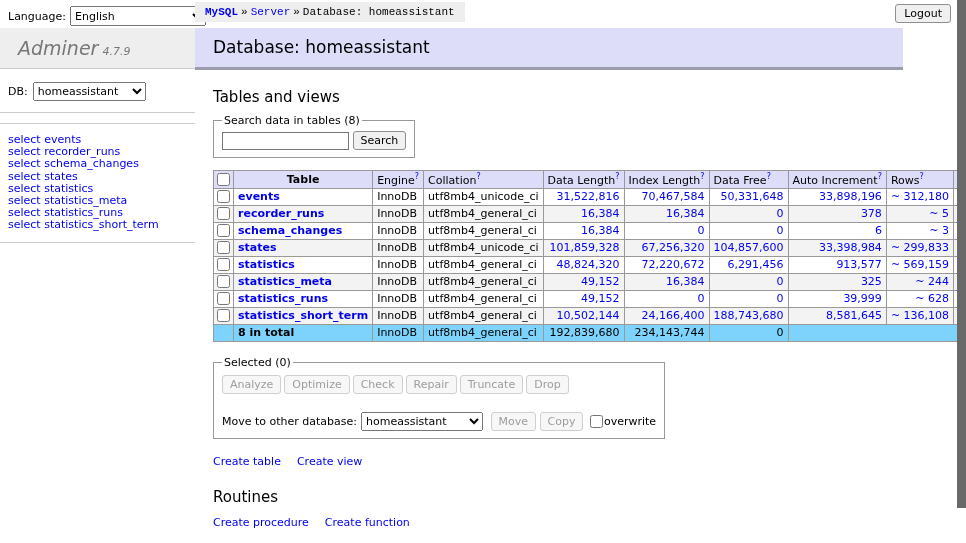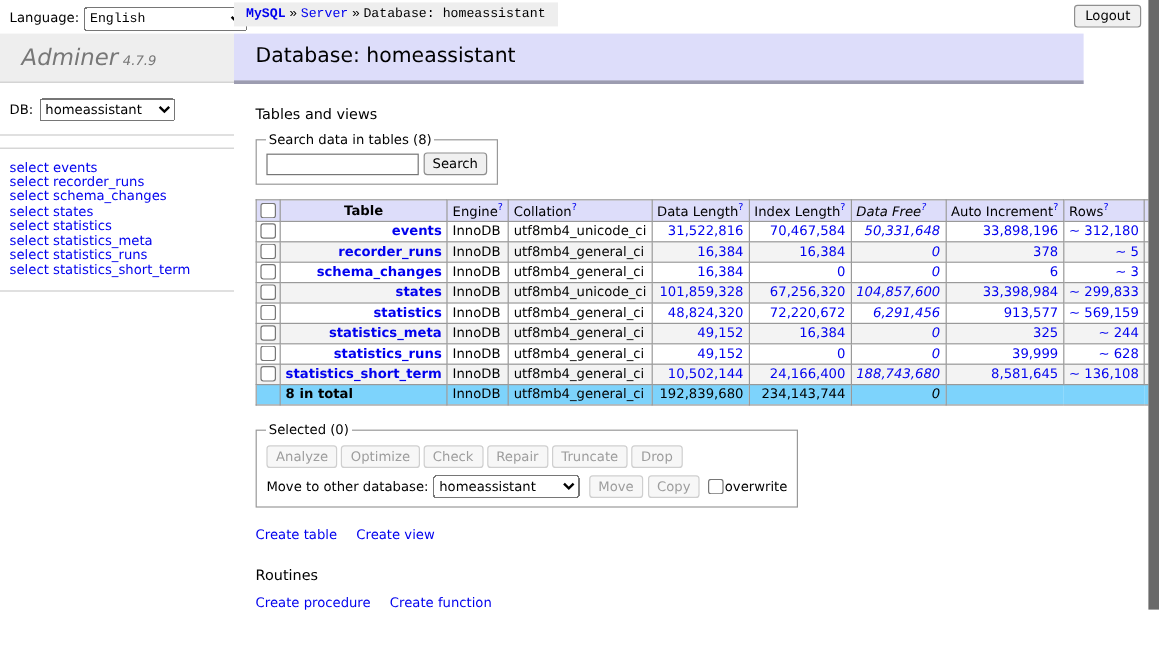--- a/index.html
+++ b/index.html
@@ -8,21 +8,21 @@
     width:966px; height:543px; overflow:hidden; position:relative;
     background:#fff; font-family:"DejaVu Sans","Liberation Sans",sans-serif;
     font-size:11px; color:#000;
   }
   a { color:#0000ee; text-decoration:none; cursor:pointer; }
   button, select, input { font-family:"DejaVu Sans","Liberation Sans",sans-serif; font-size:11px; }
 
   
   #lang-form { position:absolute; top:6px; left:8px; }
   #lang-form label { margin-right:4px; }
-  #lang-select { width:136px; height:20px;font-family:Liberation Mono, monospace; }
+  #lang-select { width:136px; height:20px; }
   #logout-btn {
     position:absolute; top:4px; right:15px;
     background:#f0f0f0; border:1px solid #8f8f8f; border-radius:3px; padding:2px 8px;
   }
   #breadcrumb {
     position:absolute; top:2px; left:195px; background:#eeeeee;
     padding:4px 10px; white-space:nowrap;font-family:Liberation Mono, monospace;
   }
   #breadcrumb .bold { font-weight:bold; }
   #breadcrumb .sep { color:#000; margin:0 3px; }
@@ -47,56 +47,56 @@
   
   #content { position:absolute; left:195px; top:28px; width:771px; }
   #page-h2 {
     margin:0; font-weight:normal; font-size:17px; color:#000;
     background:#ddddfa; width:708px; padding:9px 18px 10px;
     border-bottom:3px solid #9c9cb0;
   }
   .content-inner { padding-left:18px; }
   .toplinks { margin:16px 0 0; }
   .toplinks a { margin-right:16px; }
-  h3 { font-weight:normal; font-size:12px; margin:18px 0 0; color:#000; }
+  h3 { font-weight:normal; font-size:15px; margin:18px 0 0; color:#000; }
 
   fieldset { display:inline-block; border:1px solid #999; margin:8px 0 0; padding:4px 8px 7px; }
   legend { padding:0 2px; }
   #search-input { width:127px; height:18px; border:1px solid #767676; padding:1px 3px; }
   .btn {
     background:#f0f0f0; border:1px solid #8f8f8f; border-radius:3px;
     padding:2px 7px; color:#000;
   }
   .btn.disabled { border-color:#cfcfcf; color:#9d9d9d; background:#f7f7f7; }
 
   
   table { border-collapse:collapse; margin-top:12px; border:1px solid #999; }
   th, td { border:1px solid #999; padding:1px 4px; height:17px; white-space:nowrap; }
   thead th, thead td { background:#ddddfa; font-weight:normal; text-align:left; }
   thead th.main { font-weight:bold; text-align:center; }
   sup.help { color:#0000ee; font-size:8px; }
   td.chk, thead td.chk { text-align:center; width:16px; padding:0 2px; }
-  th.name { text-align:right; width:122px; }
+  th.name { text-align:left; width:122px; }
   th.name a { font-weight:bold; }
   td.eng { width:44px; }
   td.coll { width:96px; }
   td.num { text-align:right; color:#0000ee; }
   td.num a { color:#0000ee; }
-  .t-dl { width:72px; } .t-il { width:76px;margin-top:12px; } .t-df { width:64px;font-style:italic; }
+  .t-dl { width:72px; } .t-il { width:76px;margin-top:12px; } .t-df { width:64px; }
   .t-ai { width:78px; } .t-rows { width:58px; } .t-com { width:54px; }
   tr.alt td, tr.alt th { background:#f3f3f3; }
   tr.total td, tr.total th { background:#7dd3fc; color:#000; }
   tr.total th.name { text-align:left; }
   tr.total td.num { color:#000; }
   td.noborder { border:none; background:#fff; }
   input[type=checkbox] { width:13px; height:13px; margin:1px; vertical-align:middle; }
 
   
   #selected-fs { margin-top:14px; min-width:392px; }
-  #selected-fs .oprow { margin:2px 0 6px; }
+  #selected-fs .oprow { margin:2px 0 18px; }
   #selected-fs .oprow .btn { margin-right:3px; }
   #move-select { width:122px; height:19px; margin:0 4px; }
   .move-row { white-space:nowrap; }
   .move-row label.cb { margin-left:2px; }
 
   .bottomlinks { margin:16px 0 0; }
   .bottomlinks a { margin-right:16px; }
   #routines-h { margin-top:20px; }
   .routlinks { margin:10px 0 0; }
   .routlinks a { margin-right:16px; }

